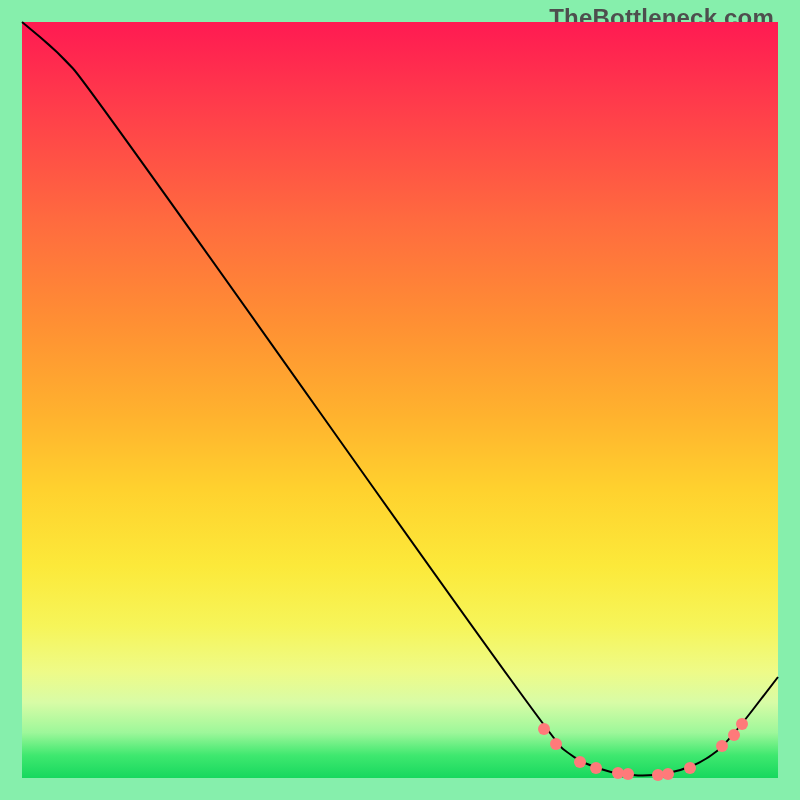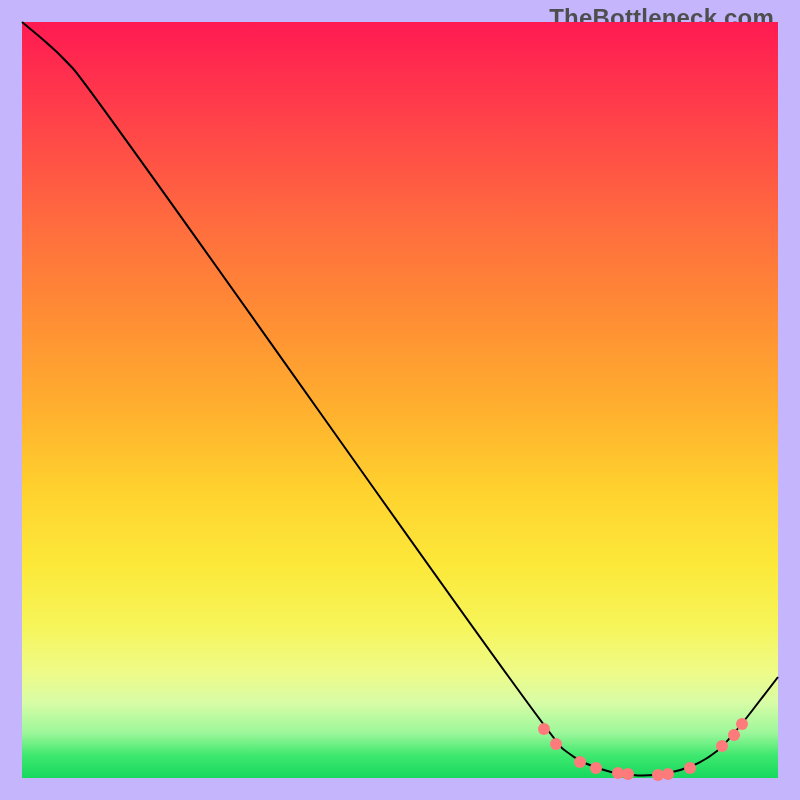--- a/index.html
+++ b/index.html
@@ -8,21 +8,21 @@
     width: 800px;
     height: 800px;
     background: #000;
     overflow: hidden;
     font-family: Arial, Helvetica, sans-serif;
   }
   .frame {
     position: relative;
     width: 800px;
     height: 800px;
-    background: #c4b5fd;
+    background: #86efac;
   }
   .plot {
     position: absolute;
     left: 22px;
     top: 22px;
     width: 756px;
     height: 756px;
     
     background: linear-gradient(
       to bottom,

